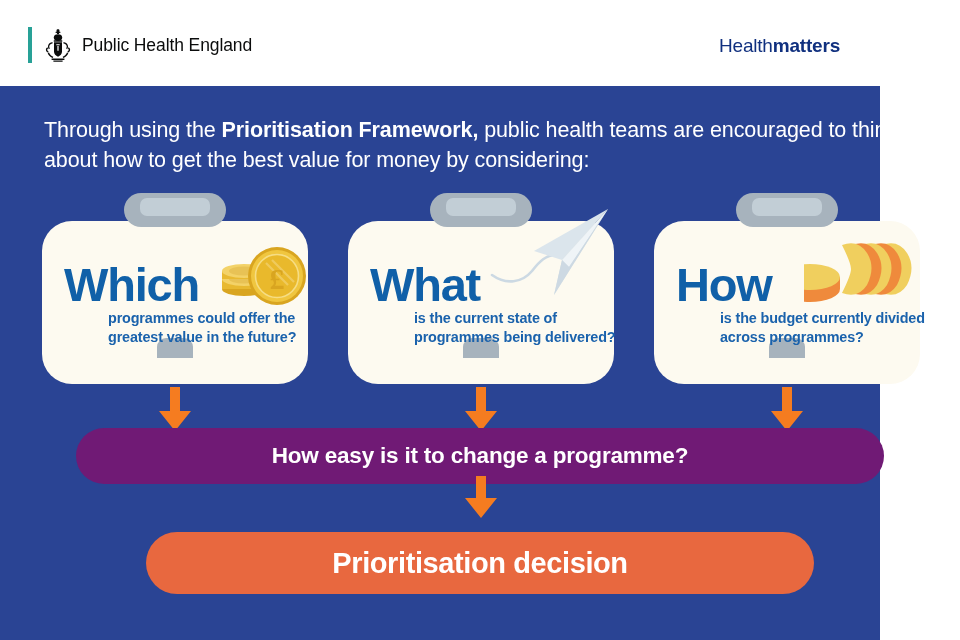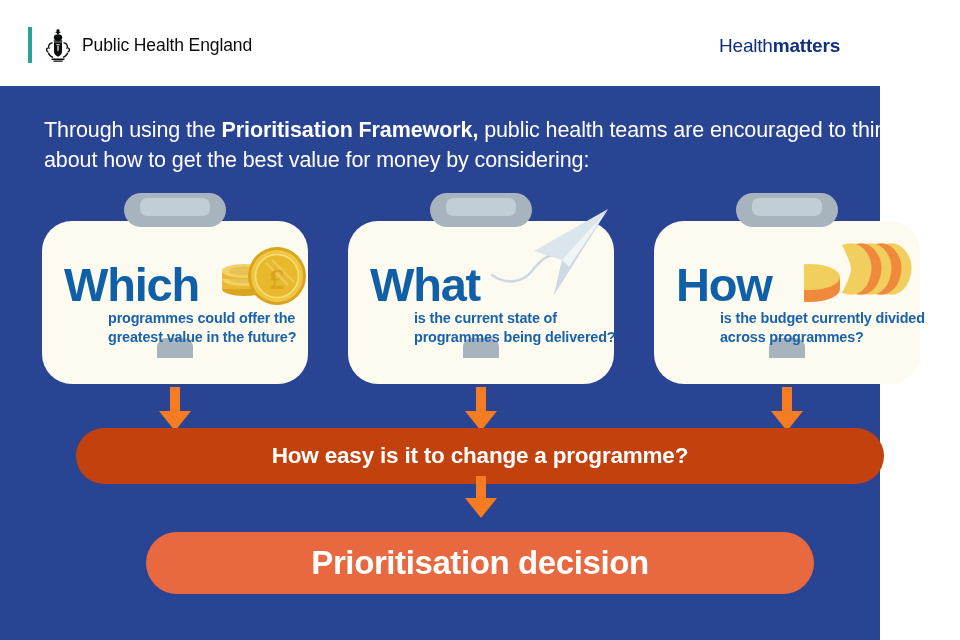--- a/index.html
+++ b/index.html
@@ -71,26 +71,26 @@
   .a1{left:159px;top:301px;}
   .a2{left:465px;top:301px;}
   .a3{left:771px;top:301px;}
   .a4{left:465px;top:390px;height:42px;}
   
   .bar{
     position:absolute;display:flex;align-items:center;justify-content:center;
     color:#ffffff;font-weight:bold;border-radius:40px;
   }
   .bar-green{
-    left:76px;top:342px;width:808px;height:56px;background:#c2410c;
+    left:76px;top:342px;width:808px;height:56px;background:#701a75;
     font-size:22.5px;letter-spacing:-0.2px;
   }
   .bar-orange{
     left:146px;top:446px;width:668px;height:62px;background:#e8683f;
-    font-size:33px;letter-spacing:-0.4px;
+    font-size:29px;letter-spacing:-0.4px;
   }
 </style>
 </head>
 <body>
 
 <div class="header">
   <div class="logo-wrap">
     <div class="logo-bar"></div>
     <svg class="crest" viewBox="0 0 30 34">
       <g fill="#0b0c0c">

